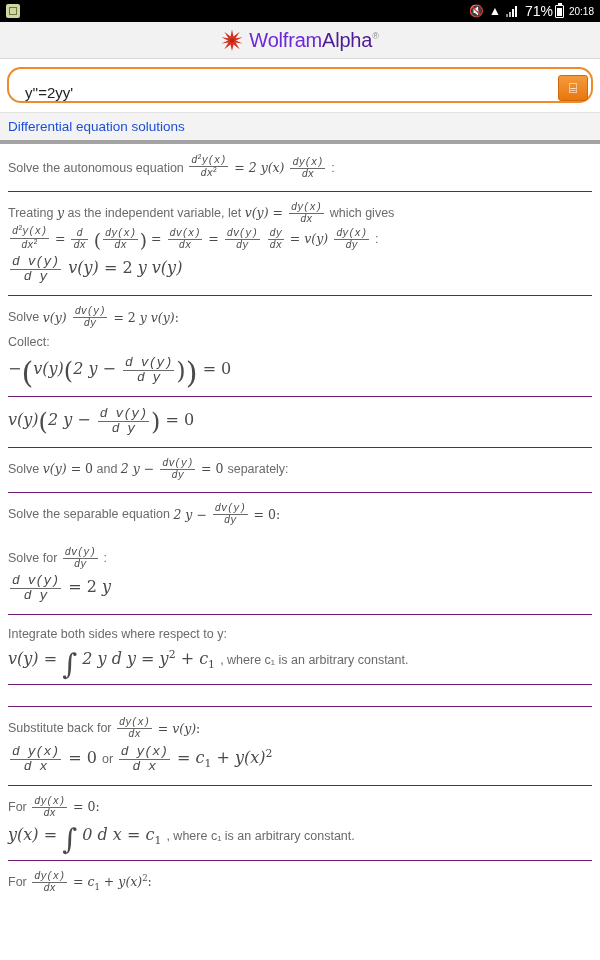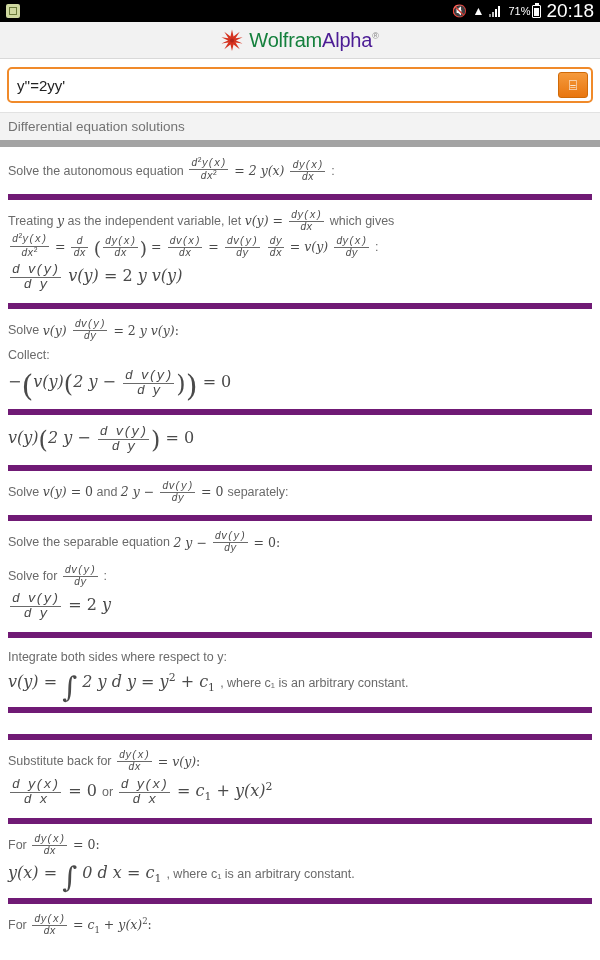--- a/index.html
+++ b/index.html
@@ -73,21 +73,21 @@
     display: block;
   }
   .sig-bars i:nth-child(1) { left: 0;  height: 3px;  opacity: .55; }
   .sig-bars i:nth-child(2) { left: 3px; height: 5px; opacity: .75; }
   .sig-bars i:nth-child(3) { left: 6px; height: 8px; }
   .sig-bars i:nth-child(4) { left: 9px; height: 11px; }
   .battery {
     display: inline-flex;
     align-items: center;
     gap: 2px;
-    font-size: 11px;
+    font-size: 14px;
   }
   .batt-shape {
     width: 9px;
     height: 13px;
     border: 1px solid #ffffff;
     border-radius: 1px;
     position: relative;
     box-sizing: border-box;
   }
   .batt-shape::before {
@@ -97,21 +97,21 @@
     width: 4px; height: 2px;
     background: #ffffff;
   }
   .batt-shape::after {
     content: "";
     position: absolute;
     left: 1px; right: 1px; bottom: 1px;
     height: 8px;
     background: #ffffff;
   }
-  .clock { font-size: 19px; }
+  .clock { font-size: 10px; }
 
   
   .brandbar {
     height: 36px;
     background: #f2f2f2;
     border-bottom: 1px solid #d9d9d9;
     display: flex;
     align-items: center;
     justify-content: center;
     gap: 6px;
@@ -121,41 +121,42 @@
     height: 22px;
     position: relative;
     flex: none;
   }
   .wordmark {
     font-size: 20px;
     letter-spacing: -0.2px;
     color: #3a3a3a;
     position: relative;
   }
-  .wordmark .wolf { color: #15803d; }
+  .wordmark .wolf { color: #6d28d9; }
   .wordmark .alpha { color: #4c1d95; }
   .wordmark sup {
     font-size: 9px;
     color: #888;
     vertical-align: super;
   }
 
   
   .querywrap {
     padding: 8px 7px 9px 7px;
     background: #ffffff;
   }
   .querybox {
     height: 32px;
     border: 2px solid #f08a2a;
-    border-radius: 5px;
-    display: flex;
-    align-items: center;
+    border-radius: 14px;
+    display: flex;
+    align-items: flex-end;
     box-shadow: 0 0 0 1px #ffffff inset;
     background: #ffffff;
+    padding-left: 8px;
   }
   .queryinput {
     flex: 1;
     border: 0;
     outline: 0;
     font-size: 15px;
     color: #222;
     padding: 0 8px;
     font-family: "Liberation Sans", sans-serif;
     background: transparent;
@@ -172,31 +173,31 @@
     display: flex;
     align-items: center;
     justify-content: center;
     flex: none;
   }
 
   
   .podheader {
     background: #f3f3f3;
     border-top: 1px solid #e2e2e2;
-    border-bottom: 7px solid #a3a3a3;
+    border-bottom: 4px solid #a3a3a3;
     font-size: 13.5px;
-    color: #737373;
+    color: #1d4ed8;
     padding: 6px 8px;
   }
   .steps {
     padding: 0 8px;
   }
   .step {
     padding: 10px 0 11px 0;
-    border-bottom: 6px solid #701a75;
+    border-bottom: 1px solid #701a75;
     color: #6a6a6a;
     font-size: 12.5px;
     line-height: 1.45;
   }
   .step:last-child { border-bottom: none; }
   .step .line { margin: 0 0 4px 0; }
   .step .line:last-child { margin-bottom: 0; }
   .math {
     font-family: "DejaVu Serif", serif;
     font-style: italic;
@@ -384,21 +385,21 @@
   </div>
 
   <div class="step">
     <div class="line">
       <span>Solve the separable equation</span>
       <span class="math">2 y <span class="up">−</span>
         <span class="frac"><span class="num">dv(y)</span><span class="den">dy</span></span>
         <span class="up">= 0:</span>
       </span>
     </div>
-    <div class="line" style="margin-top:10px;">
+    <div class="line" style="margin-top:20px;">
       <span>Solve for</span>
       <span class="math">
         <span class="frac"><span class="num">dv(y)</span><span class="den">dy</span></span>
       </span>
       <span>:</span>
     </div>
     <div class="line eqline">
       <span class="math big">
         <span class="frac tall"><span class="num">d v(y)</span><span class="den">d y</span></span>
         <span class="up">= 2</span> y

